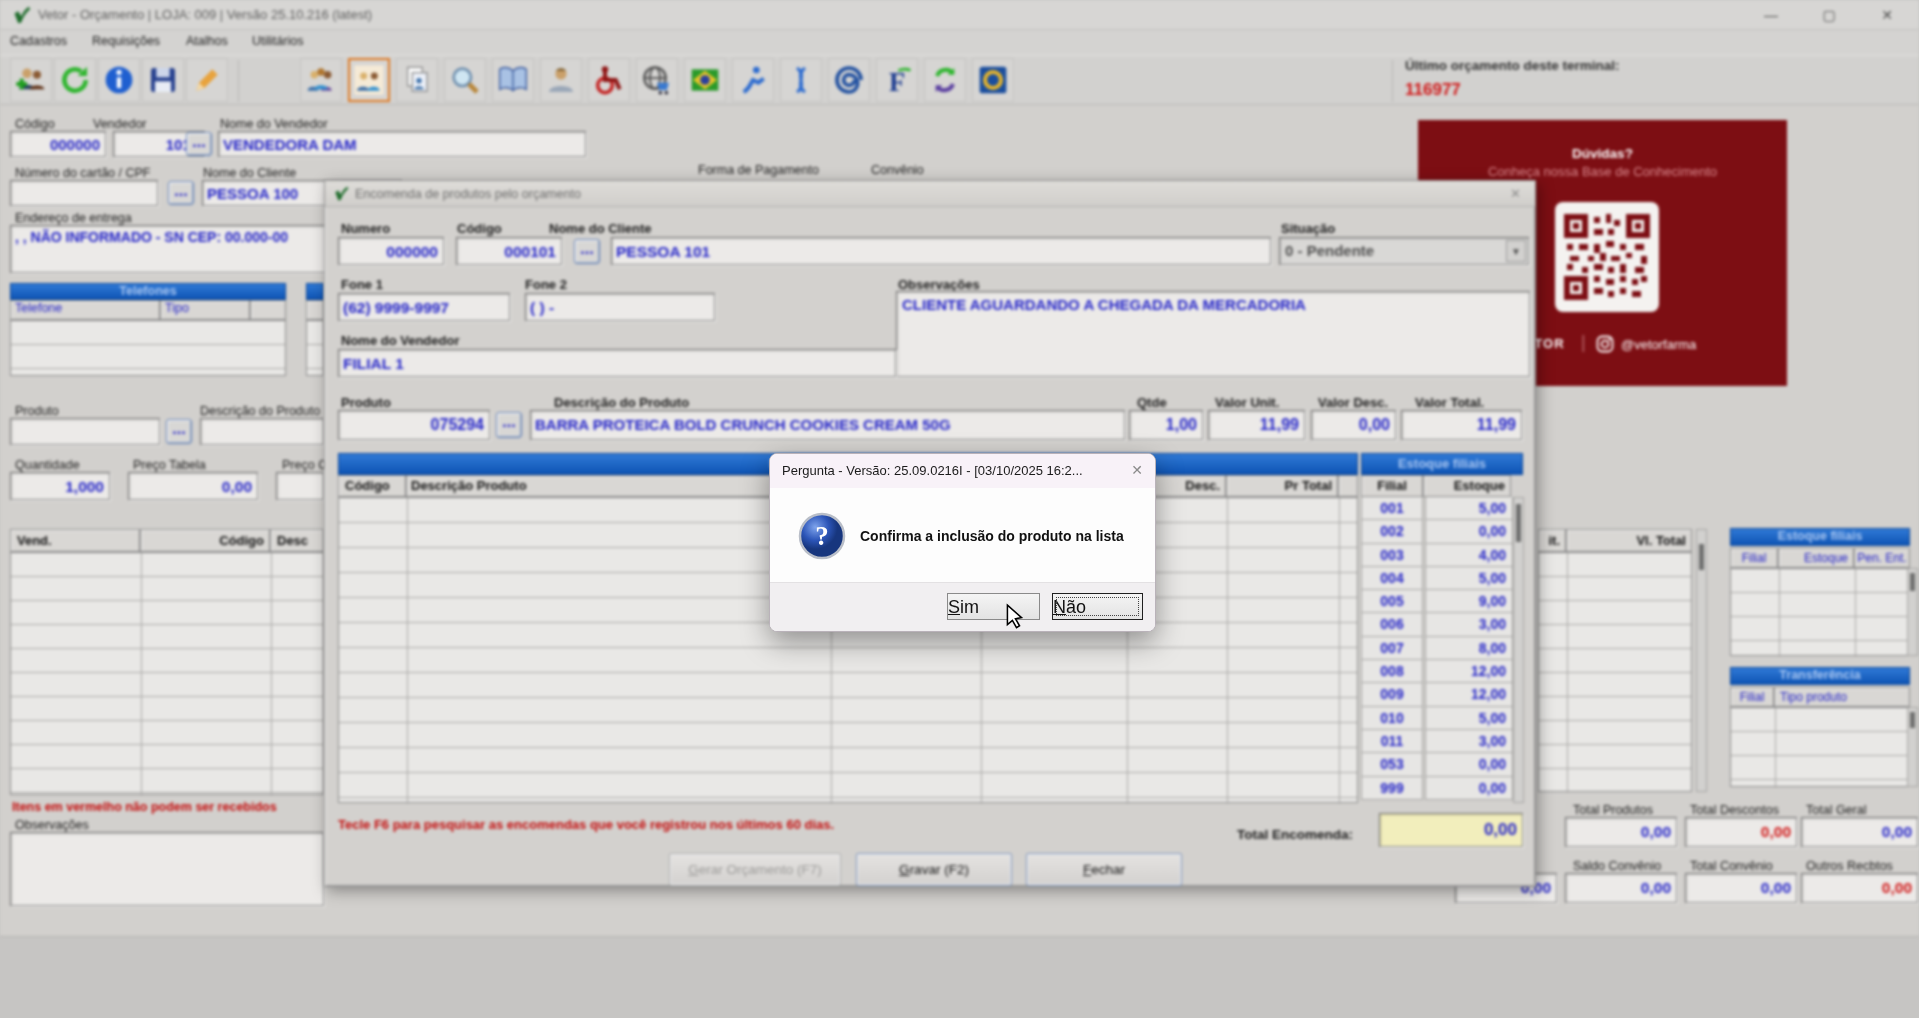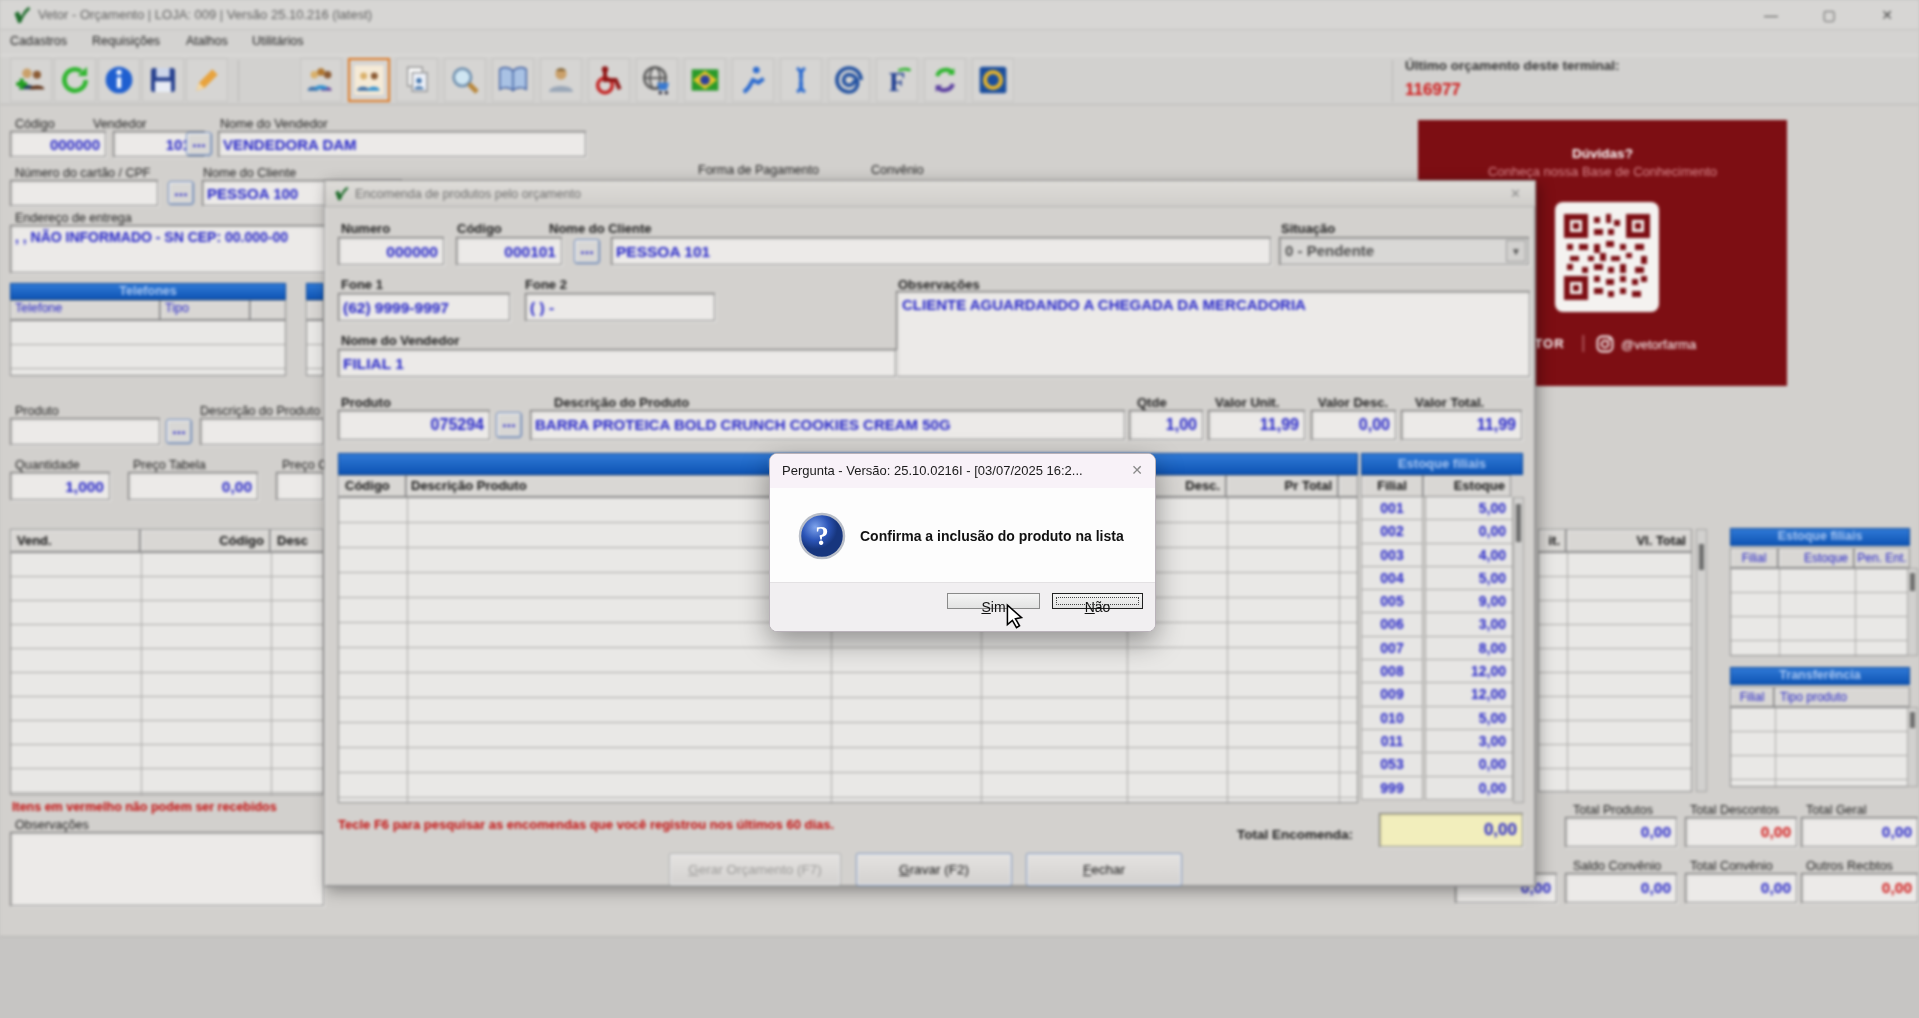--- a/index.html
+++ b/index.html
@@ -68,22 +68,22 @@
   .help .h2{position:absolute;left:0;right:0;top:44px;text-align:center;color:#d9898e;font-size:13px;}
   .qr{position:absolute;left:137px;top:82px;width:104px;height:110px;background:#f4f2f0;border-radius:8px;padding:9px;}
   .brandrow{position:absolute;left:0;right:0;top:216px;color:#e8c9cb;font-size:13px;}
 
   
   #modal .mtitle{position:absolute;left:0;top:0;right:0;height:34px;background:#f8f2f8;}
   #modal .mtitle .t{position:absolute;left:12px;top:9px;font-size:13px;color:#1b1b1b;white-space:nowrap;}
   #modal .mx{position:absolute;right:12px;top:8px;font-size:14px;color:#8a8a8a;}
   #modal .mbody{position:absolute;left:0;top:34px;right:0;height:96px;background:#fdfdfd;}
   #modal .mfoot{position:absolute;left:0;bottom:0;right:0;height:49px;background:#f1eff1;border-top:1px solid #e3e1e3;}
-  .mbtn{position:absolute;top:10px;height:16px;background:linear-gradient(#f4f4f4,#e3e3e3);border:1px solid #8a8a8a;
-    font-size:14px;color:#111;text-align:center;line-height:27px;}
+  .mbtn{position:absolute;top:10px;height:27px;background:linear-gradient(#f4f4f4,#e3e3e3);border:1px solid #8a8a8a;
+    font-size:18px;color:#111;text-align:left;line-height:27px;}
   .mbtn.deflt{border:1.6px solid #1f1f1f;outline:1px dotted #444;outline-offset:-5px;}
 </style>
 </head>
 <body>
 
 <div id="bg-layer">
 
   <div class="abs titlebar">
     <svg class="abs" style="left:12px;top:6px" width="20" height="18" viewBox="0 0 24 24">
         <path d="M2 10l5-3 4 7C13 8 17 4 21 1l2 3C17 9 13 15 11 22l-4 1z" fill="#1d6b2a"></path>
@@ -547,21 +547,21 @@
   <div class="redtext" style="left:13px;top:636px">Tecle F6 para pesquisar as encomendas que você registrou nos últimos 60 dias.</div>
   <div class="lbl lbl-b" style="left:912px;top:646px;font-size:13.5px">Total Encomenda:</div>
   <div class="field num" style="left:1054px;top:632px;width:144px;height:34px;background:#f2eebc;font-size:17px;line-height:32px;font-weight:700;color:#2424c8">0,00</div>
   <div class="btn disabled ul-first" style="left:344px;top:672px;width:172px;height:33px;line-height:31px;border-color:#a9a8a6">Gerar Orçamento (F7)</div>
   <div class="btn ul-first" style="left:531px;top:672px;width:156px;height:33px;line-height:31px">Gravar (F2)</div>
   <div class="btn ul-first" style="left:701px;top:672px;width:156px;height:33px;line-height:31px">Fechar</div>
 </div>
 
 <div id="modal">
   <div class="mtitle">
-    <span class="t">Pergunta - Versão: 25.10.0216I - [03/07/2025 16:2...</span>
+    <span class="t">Pergunta - Versão: 25.09.0216I - [03/10/2025 16:2...</span>
     <span class="mx">✕</span>
   </div>
   <div class="mbody">
     <svg class="abs" style="left:28px;top:24px" width="48" height="48" viewBox="0 0 48 48">
       <defs>
           <radialGradient id="qg" cx="35%" cy="30%">
             <stop offset="0%" stop-color="#7fa4ec"></stop>
             <stop offset="60%" stop-color="#2c55b8"></stop>
             <stop offset="100%" stop-color="#17367e"></stop>
           </radialGradient>

